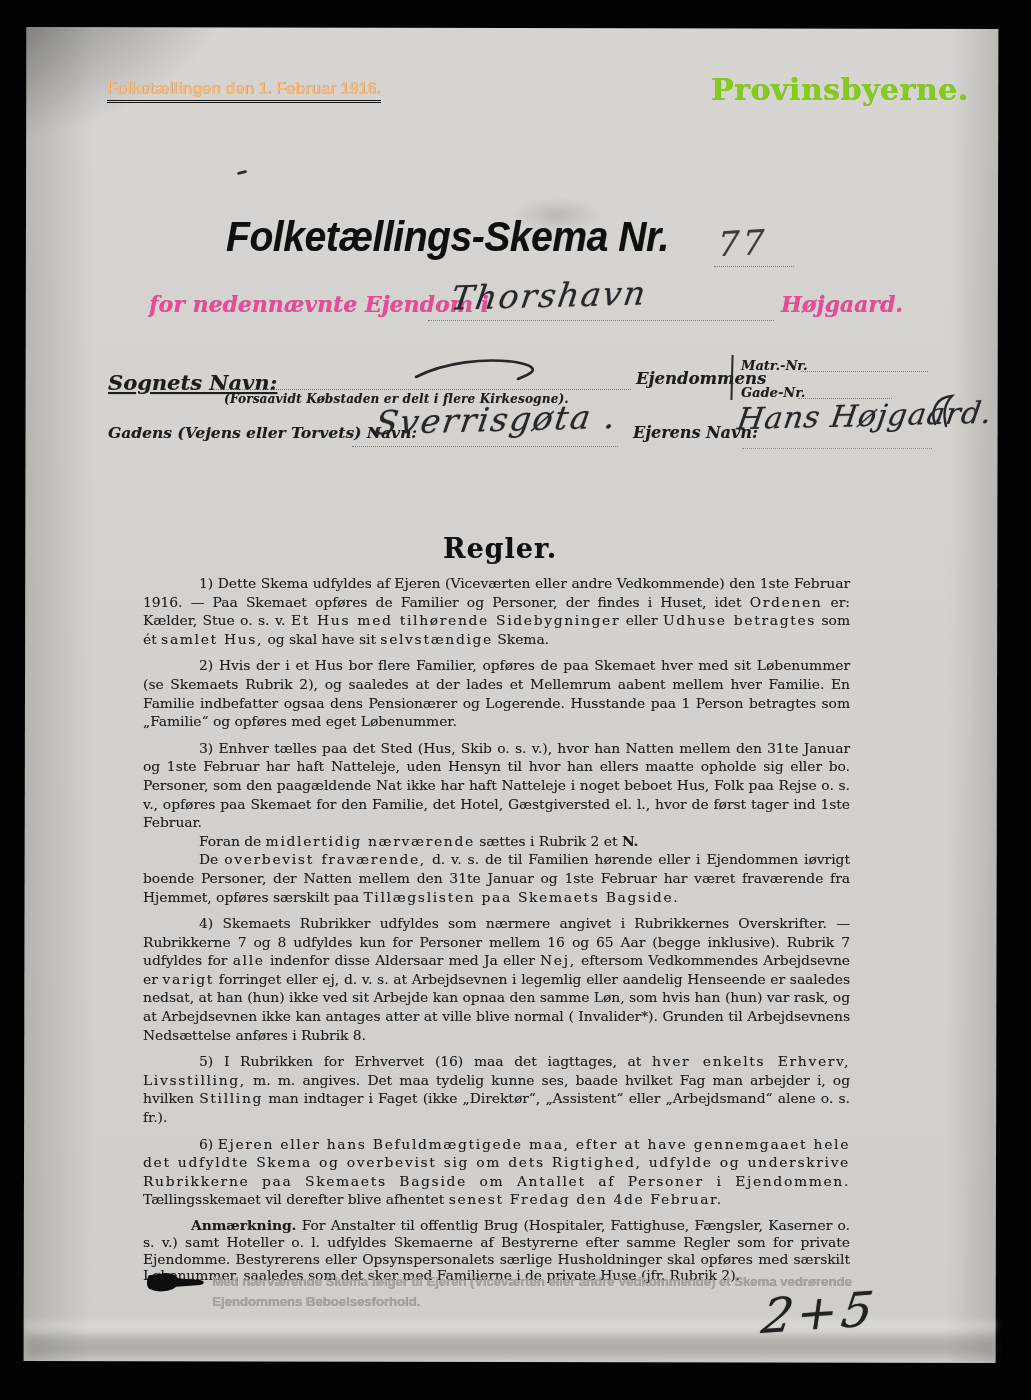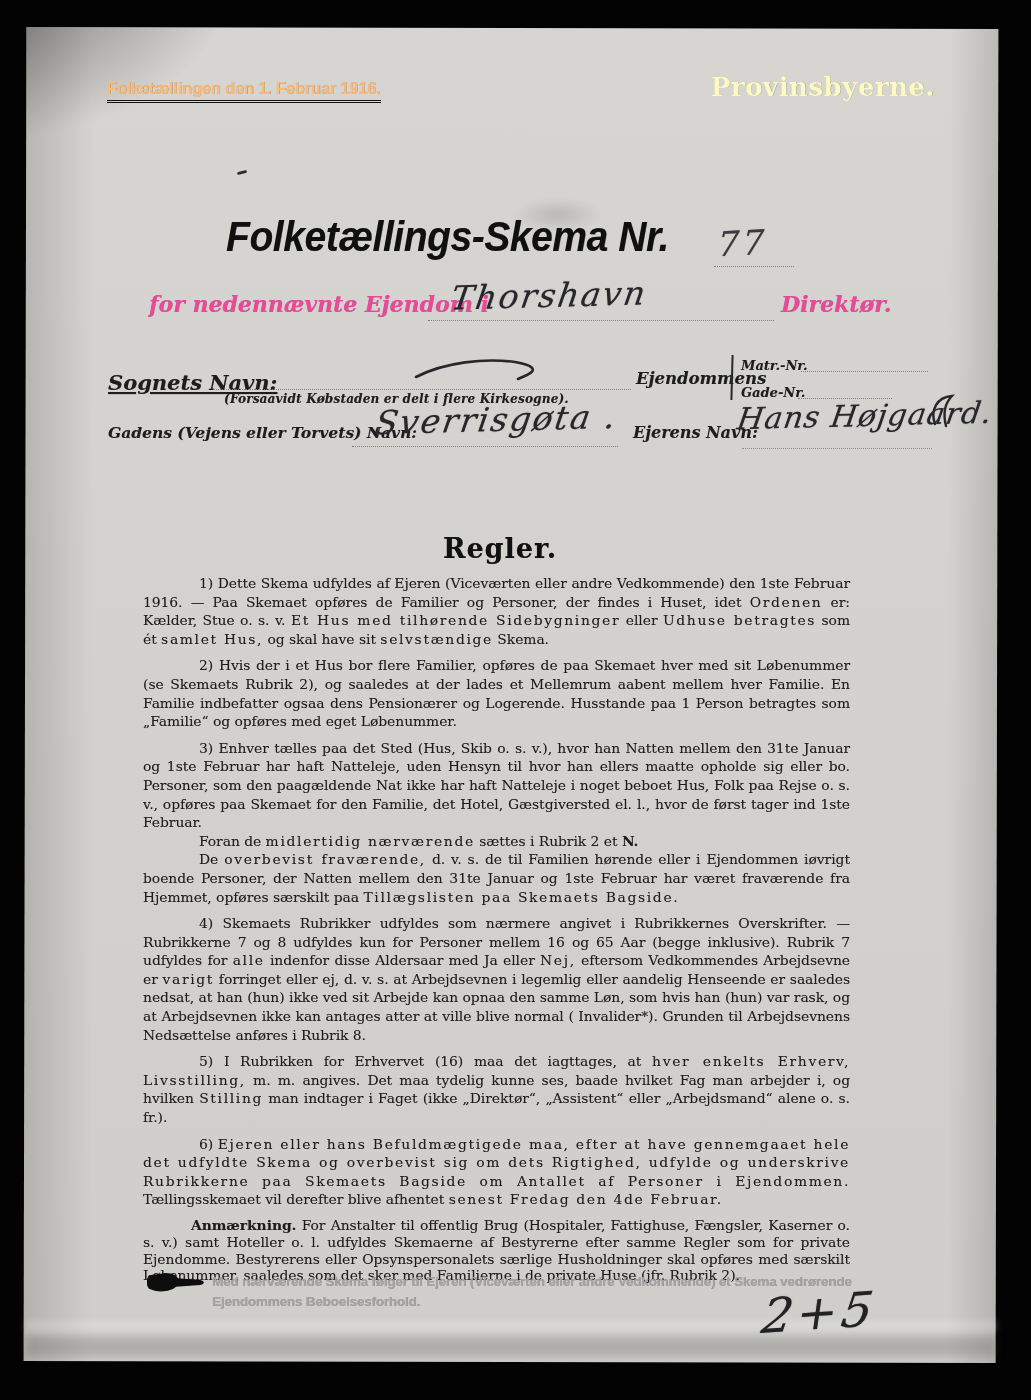--- a/index.html
+++ b/index.html
@@ -17,21 +17,21 @@
   .band-dark{position:absolute;left:25px;top:1337px;width:972px;height:20px;
    background:rgba(62,62,58,.22);filter:blur(4px);}
   .ghost{position:absolute;left:512px;top:198px;width:90px;height:34px;
    background:radial-gradient(ellipse at center, rgba(0,0,0,.13), transparent 70%);filter:blur(2px);}
   .tiny-dash{position:absolute;left:237px;top:171px;width:10px;height:3px;background:#2e2e2e;
    border-radius:2px;transform:rotate(-14deg);}
   
   .print{position:absolute;white-space:nowrap;text-shadow:.3px .3px .5px rgba(10,10,10,.35);}
   .hdr-left{left:107px;top:79px;font-family:"Liberation Sans",sans-serif;font-weight:700;
    font-size:16.5px;letter-spacing:-.2px;border-bottom:3px double #131313;padding-bottom:2px;color:#fdba74;}
-  .hdr-right{left:711px;top:72px;font-weight:700;font-size:26px;letter-spacing:.5px;color:#fef9c3;}
+  .hdr-right{left:711px;top:72px;font-weight:700;font-size:30px;letter-spacing:.5px;color:#84cc16;}
   .big-title{left:226px;top:213px;font-family:"Liberation Sans",sans-serif;font-style:italic;
    font-weight:700;font-size:42px;letter-spacing:-.5px;transform:scaleX(.93);transform-origin:left;
    color:#101010;}
   .subtitle{font-style:italic;font-weight:700;font-size:22px;color:#ec4899;}
   .sub-prefix{left:149px;top:291px;}
   .sub-suffix{left:781px;top:291px;}
   .fld{font-style:italic;font-weight:700;color:#1d1d1d;}
   .sognets-label{left:108px;top:370px;font-size:21px;text-decoration:underline;}
   .sognets-note{left:224px;top:392px;font-size:12px;letter-spacing:.2px;}
   .ejendommens-label{left:636px;top:369px;font-size:16.5px;}
@@ -89,21 +89,21 @@
   <div class="print hdr-left">Folketællingen den 1. Februar 1916.</div>
   <div class="print hdr-right">Provinsbyerne.</div>
 
   <div class="print big-title">Folketællings-Skema Nr.</div>
   <div class="hand hand-nr">77</div>
   <div class="dotline ln-nr"></div>
 
   <div class="print subtitle sub-prefix">for nedennævnte Ejendom i</div>
   <div class="dotline ln-sub"></div>
   <div class="hand hand-town">Thorshavn</div>
-  <div class="print subtitle sub-suffix">Direktør.</div>
+  <div class="print subtitle sub-suffix">Højgaard.</div>
 
   <div class="print fld sognets-label">Sognets Navn:</div>
   <div class="dotline ln-sognets"></div>
   <svg class="stroke-svg" style="left:413px;top:356px;" width="138" height="30" viewBox="0 0 138 30">
     <path d="M3 21 C32 6 72 2 102 6 C120 9 125 14 114 19 L105 23" fill="none" stroke="#26262b" stroke-width="2.6" stroke-linecap="round"></path>
   </svg>
   <div class="print fld sognets-note">(Forsaavidt Købstaden er delt i flere Kirkesogne).</div>
 
   <div class="print fld ejendommens-label">Ejendommens</div>
   <div class="brace"></div>

